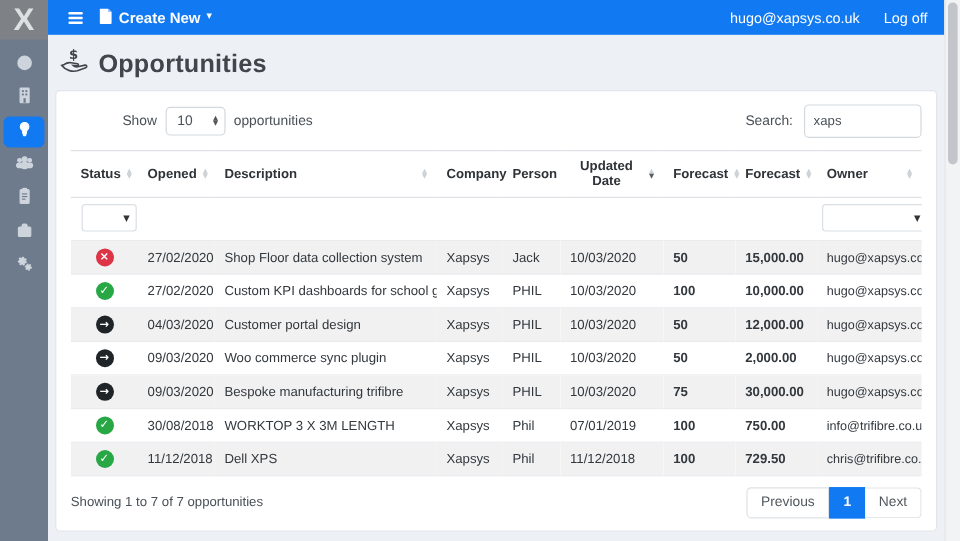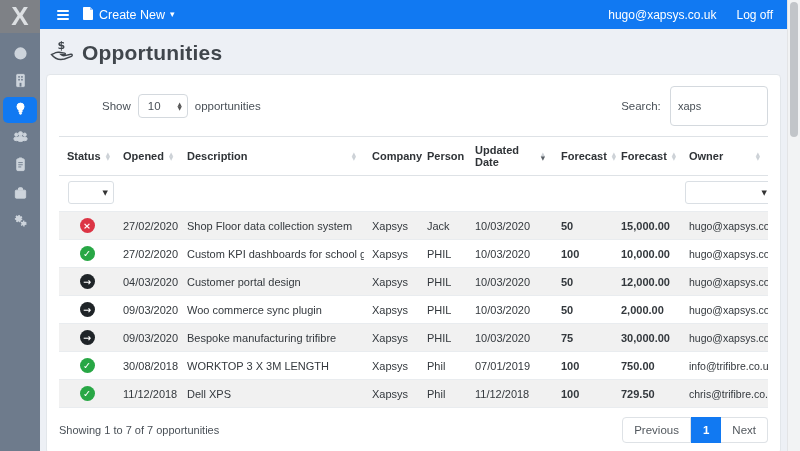--- a/index.html
+++ b/index.html
@@ -17,21 +17,21 @@
   .side-item svg { width:15px; height:15px; }
   .side-item .ic { fill:#cdd4dc; stroke:#cdd4dc; }
   .side-item.active { background:#1179f2; }
   .side-item.active .ic { fill:#ffffff; stroke:#ffffff; }
 
   
   .navbar { position:absolute; left:40px; right:13px; top:0; height:29px; background:#1179f2;
     display:flex; align-items:center; color:#fff; z-index:4; }
   .hamburger { margin:0 14px 0 17px; cursor:pointer; display:flex; flex-direction:column; gap:2px; }
   .hamburger i { display:block; width:12px; height:2px; background:#fff; border-radius:1px; }
-  .create-new { display:flex; align-items:center; gap:5px; font-size:12.5px; font-weight:normal; cursor:pointer; }
+  .create-new { display:flex; align-items:center; gap:5px; font-size:12.5px; font-weight:bold; cursor:pointer; }
   .caret { font-size:9px; line-height:1; }
   .nav-search { position:relative; margin-left:18px; }
   .nav-search input { width:122px; height:18px; border:none; border-radius:3px; background:#4a95f5;
     color:#fff; font-size:11px; padding:0 20px 0 8px; outline:none;
     font-family:"Liberation Sans","DejaVu Sans",sans-serif; }
   .nav-search input::placeholder { color:#e6efff; }
   .nav-search svg { position:absolute; right:5px; top:3.5px; width:11px; height:11px; }
   .nav-right { margin-left:auto; display:flex; align-items:center; gap:20px; padding-right:14px; font-size:12px; }
   .nav-right .email, .nav-right .logoff { cursor:pointer; }
 
@@ -44,27 +44,27 @@
     font-size:12px; font-weight:bold; padding:5px 11px; cursor:pointer;
     font-family:"Liberation Sans","DejaVu Sans",sans-serif; }
 
   .card { margin-top:8px; background:#fff; border:1px solid #e2e6ea; border-radius:4px; padding:11px 12px 10px 12px; }
 
   .controls { display:flex; align-items:center; font-size:11.5px; color:#495057; margin-bottom:10px;margin-left:43px; }
   .show-box { display:inline-flex; align-items:center; justify-content:space-between; width:50px; height:24px;
     border:1px solid #d4d9de; border-radius:4px; margin:0 7px; padding:0 5px 0 9px; cursor:pointer; background:#fff; }
   .updown { display:flex; flex-direction:column; font-size:5.5px; line-height:4.5px; color:#555; }
   .controls .spacer { flex:1; }
-  .search-inline input { width:98px; height:40px; border:1px solid #d4d9de; border-radius:4px; margin-left:6px;
+  .search-inline input { width:98px; height:28px; border:1px solid #d4d9de; border-radius:4px; margin-left:6px;
     font-size:11px; padding:0 7px; color:#495057; outline:none;
     font-family:"Liberation Sans","DejaVu Sans",sans-serif; }
 
   
   table { width:100%; border-collapse:collapse; table-layout:fixed; font-size:11px; color:#33383d; }
-  thead th { text-align:left; font-size:11px; color:#2f3337; padding:7px 8px;
+  thead th { text-align:center; font-size:11px; color:#2f3337; padding:7px 8px;
     border-top:1px solid #dee2e6; border-bottom:1px solid #dee2e6; cursor:pointer; }
   th .th-flex { display:flex; align-items:center; justify-content:space-between; }
   th .th-left { display:flex; align-items:center; gap:5px; }
   .sort { display:inline-flex; flex-direction:column; font-size:5.5px; line-height:4.5px; color:#ccd1d6; }
   .sort.desc .dn { color:#5a6066; }
   td { padding:6px 8px; border-bottom:1px solid #e9ecef; overflow:hidden; white-space:nowrap; }
   .filter-row td { padding:5px 4px 7px 4px; border-bottom:1px solid #e9ecef; }
   .filter-select { height:23px; border:1px solid #dadfe4; border-radius:3px; background:#fff;
     display:flex; align-items:center; justify-content:flex-end; padding:0 5px; cursor:pointer; }
   .filter-select .fcaret { font-size:7px; color:#333; }

